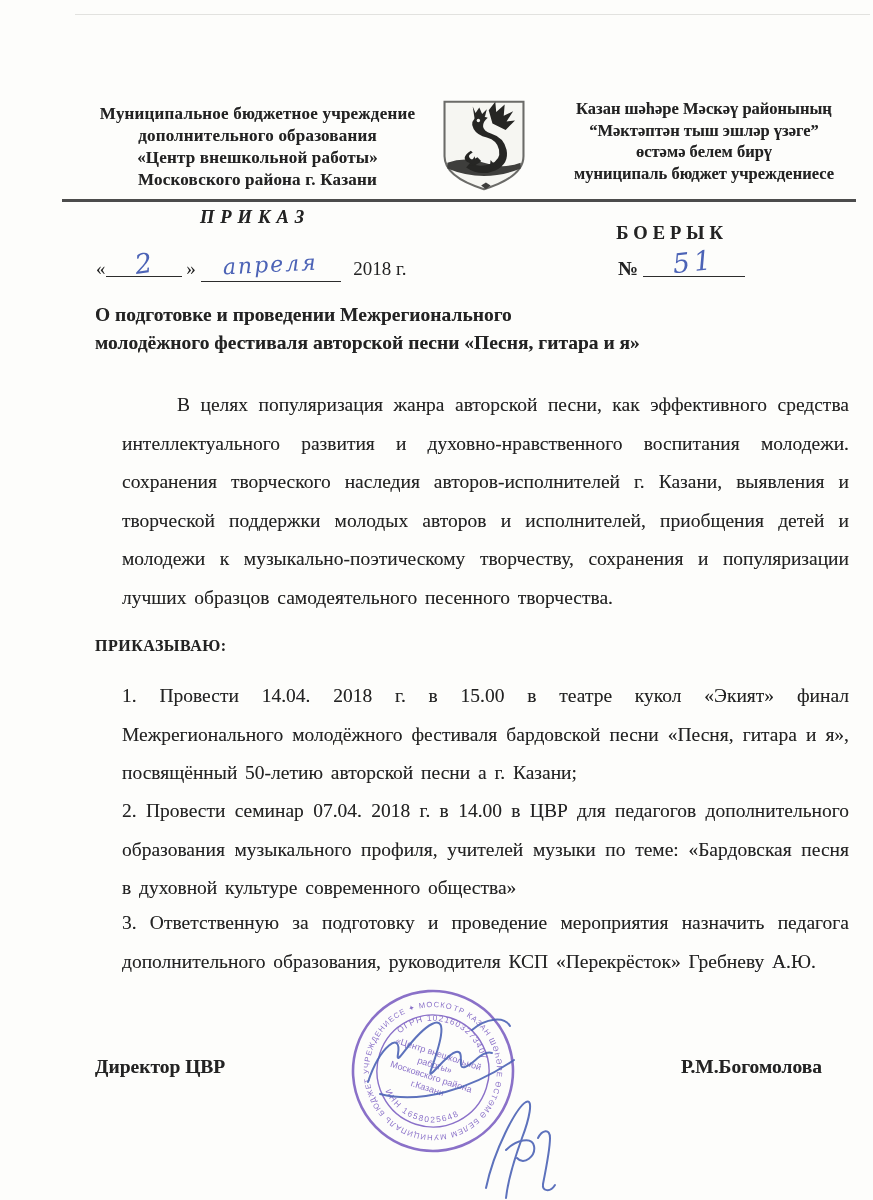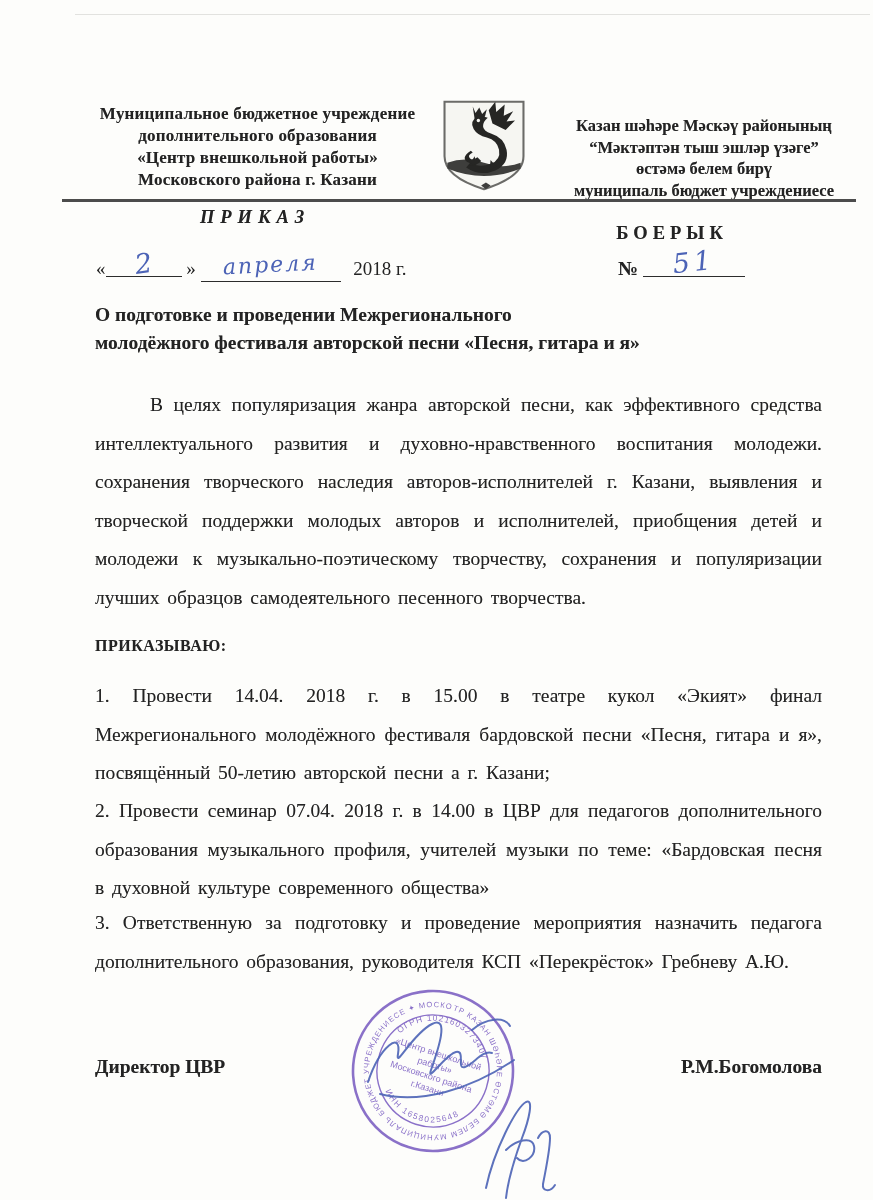--- a/index.html
+++ b/index.html
@@ -25,20 +25,21 @@
   }
   .hand-day{font-size:27px;transform:rotate(-8deg) translateY(-2px);}
   .hand-month{font-size:22px;letter-spacing:2px;transform:rotate(-3deg) translateY(-3px);}
   .hand-num{font-size:27px;letter-spacing:4px;transform:rotate(-6deg) translateY(-4px);}
   .dateline{font-size:19px;white-space:nowrap;}
   .num-sign{font-weight:bold;font-size:20px;}
   .subject{font-weight:bold;font-size:19.5px;line-height:28px;}
   .para{
     width:727px;text-align:justify;font-size:19.5px;line-height:38.5px;
     word-spacing:.15em;
+    margin-left:27px;
   }
   .indent{text-indent:55px;}
   .directive{font-weight:bold;font-size:16px;letter-spacing:.5px;}
   .sig-row{width:727px;display:flex;justify-content:space-between;
     font-weight:bold;font-size:19.5px;gap:39px;}
   .ack{font-weight:bold;font-size:19.5px;}
   .stamp-svg{opacity:.88;}
   .soft{text-shadow:0 0 .5px rgba(40,40,40,.35);}
 </style>
 </head>
@@ -66,21 +67,21 @@
         <path d="M55,13 l7,-9 1,11 9,-8 -1,12 10,-5 -7,11 9,-1 -10,10 -14,-7 z"></path>
         <path d="M40,62 l-6,10 8,-1 z"></path>
         <path d="M57,66 l-1,11 7,-4 z"></path>
         <path d="M36,56 q-12,8 -2,13 q8,4 13,-2 l-4,-4 q-5,4 -8,1 q-3,-3 3,-6 z"></path>
       </g>
       <circle cx="44" cy="24" r="1.8" fill="#f6f6f2"></circle>
       <circle cx="60" cy="52" r="2.2" fill="#f6f6f2"></circle>
     </svg>
   </div>
 
-  <div class="abs org org-right soft" style="left:548px;top:115px;width:312px;">
+  <div class="abs org org-right soft" style="left:548px;top:98px;width:312px;">
     <div>Казан шәһәре Мәскәү  районының</div>
     <div>“Мәктәптән  тыш эшләр үзәге”</div>
     <div>өстәмә белем  бирү</div>
     <div>муниципаль бюджет учреждениесе</div>
   </div>
 
   <div class="abs divider" style="left:62px;top:199px;width:794px;"></div>
 
   <div class="abs doc-title soft" style="left:95px;top:207px;width:320px;font-style:italic;">ПРИКАЗ</div>
   <div class="abs doc-title soft" style="left:592px;top:223px;width:160px;letter-spacing:5px;">БОЕРЫК</div>

